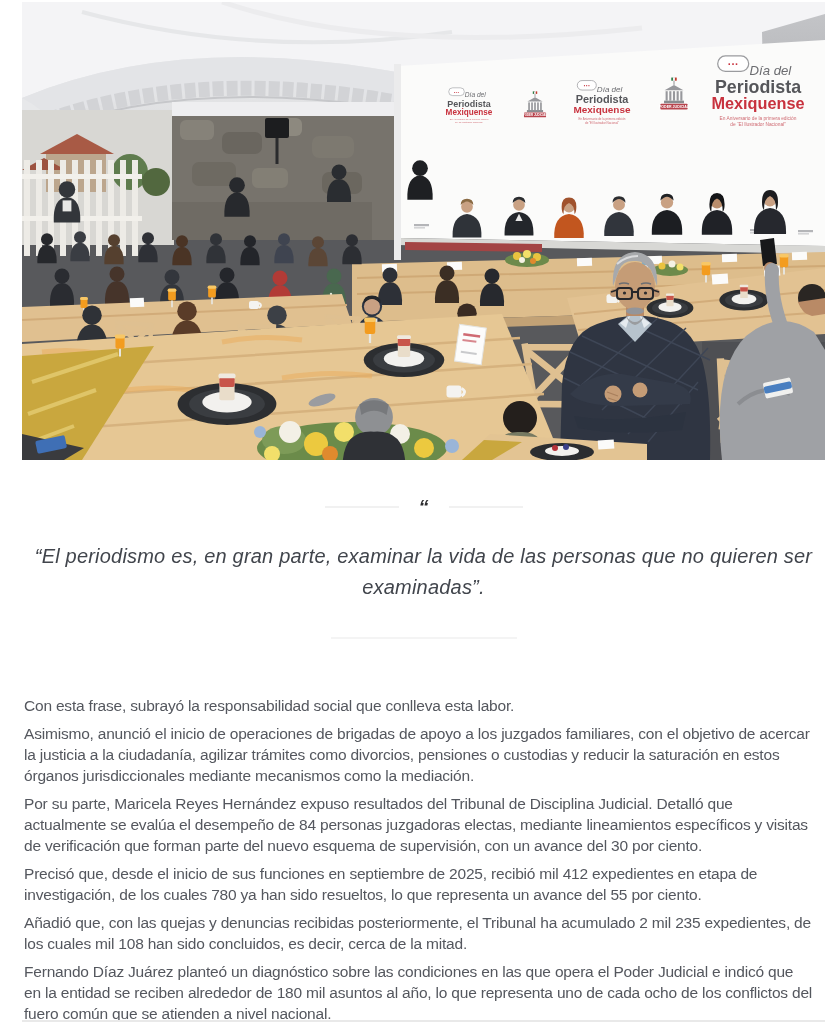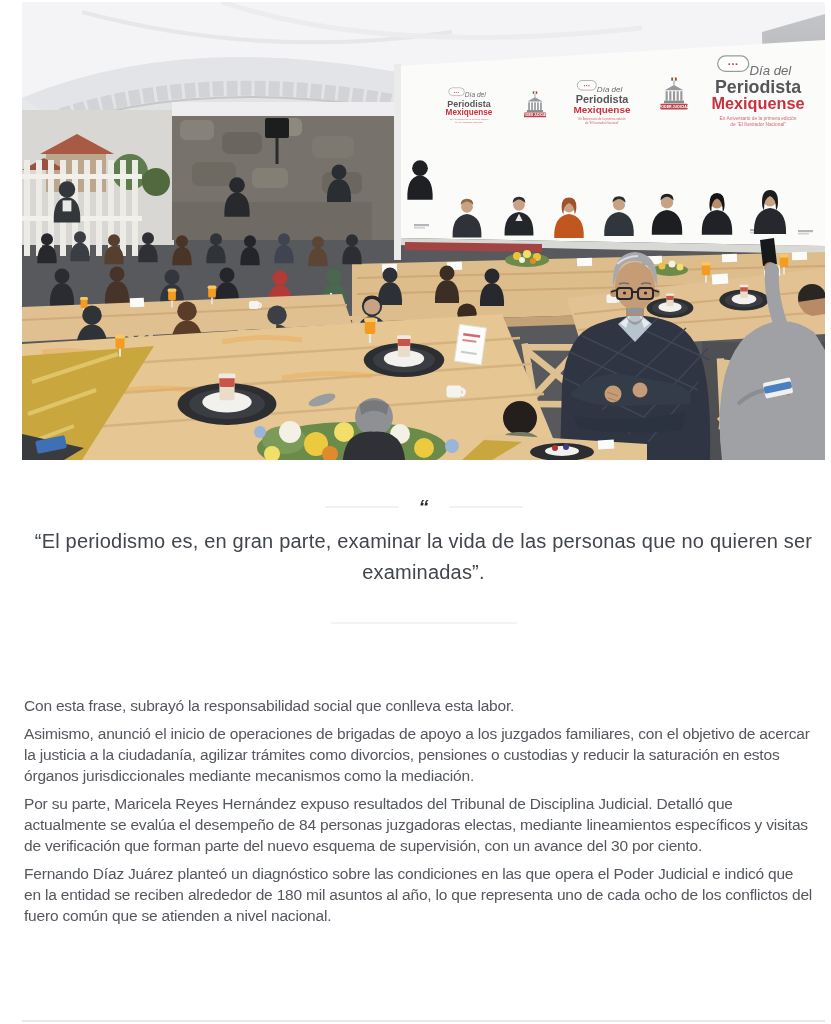--- a/index.html
+++ b/index.html
@@ -6,21 +6,21 @@
   body{width:831px;height:1024px;overflow:hidden;font-family:"Liberation Sans",sans-serif;}
   .page{position:relative;width:831px;height:1024px;background:#fff;}
 
   .photo-wrap{position:absolute;left:22px;top:2px;width:803px;height:458px;overflow:hidden;background:#d9dadc;}
   .photo-wrap svg{display:block;width:100%;height:100%;}
 
   .quote-sec{position:absolute;left:22px;top:496px;width:803px;text-align:center;}
   .q-deco{display:flex;align-items:center;justify-content:center;gap:20px;height:22px;}
   .q-deco .dline{width:74px;height:2px;background:#f1f1f1;}
   .q-mark{font-size:20px;font-style:italic;font-weight:bold;color:#2d2d30;line-height:1;}
-  blockquote.quote{margin:8px auto 0;max-width:790px;font-size:20px;color:#41454c;line-height:31px;letter-spacing:.2px;}
+  blockquote.quote{margin:23px auto 0;max-width:790px;font-size:20px;font-style:italic;color:#41454c;line-height:31px;letter-spacing:.2px;}
   .q-divider{width:186px;height:2px;background:#f4f4f4;margin:34px auto 0;}
 
   .article{position:absolute;left:24px;top:695px;width:789px;}
   .article p{margin:0 0 7px;font-size:15.5px;line-height:21px;color:#54575e;letter-spacing:-0.2px;}
 
   .bottom-rule{position:absolute;left:22px;top:1020px;width:803px;height:2px;background:#e9e9e9;}
 
   text{font-family:"Liberation Sans",sans-serif;}
 </style>
 </head>
@@ -500,17 +500,19 @@
       <span class="dline"></span>
     </div>
     <blockquote class="quote">“El periodismo es, en gran parte, examinar la vida de las personas que no quieren ser examinadas”.</blockquote>
     <div class="q-divider"></div>
   </section>
 
   <article class="article">
     <p>Con esta frase, subrayó la responsabilidad social que conlleva esta labor.</p>
     <p>Asimismo, anunció el inicio de operaciones de brigadas de apoyo a los juzgados familiares, con el objetivo de acercar la justicia a la ciudadanía, agilizar trámites como divorcios, pensiones o custodias y reducir la saturación en estos órganos jurisdiccionales mediante mecanismos como la mediación.</p>
     <p>Por su parte, Maricela Reyes Hernández expuso resultados del Tribunal de Disciplina Judicial. Detalló que actualmente se evalúa el desempeño de 84 personas juzgadoras electas, mediante lineamientos específicos y visitas de verificación que forman parte del nuevo esquema de supervisión, con un avance del 30 por ciento.</p>
+    <p>Precisó que, desde el inicio de sus funciones en septiembre de 2025, recibió mil 412 expedientes en etapa de investigación, de los cuales 780 ya han sido resueltos, lo que representa un avance del 55 por ciento.</p>
+    <p>Añadió que, con las quejas y denuncias recibidas posteriormente, el Tribunal ha acumulado 2 mil 235 expedientes, de los cuales mil 108 han sido concluidos, es decir, cerca de la mitad.</p>
     <p>Fernando Díaz Juárez planteó un diagnóstico sobre las condiciones en las que opera el Poder Judicial e indicó que en la entidad se reciben alrededor de 180 mil asuntos al año, lo que representa uno de cada ocho de los conflictos del fuero común que se atienden a nivel nacional.</p>
   </article>
 
   <div class="bottom-rule"></div>
 </div>
 
 </body></html>

